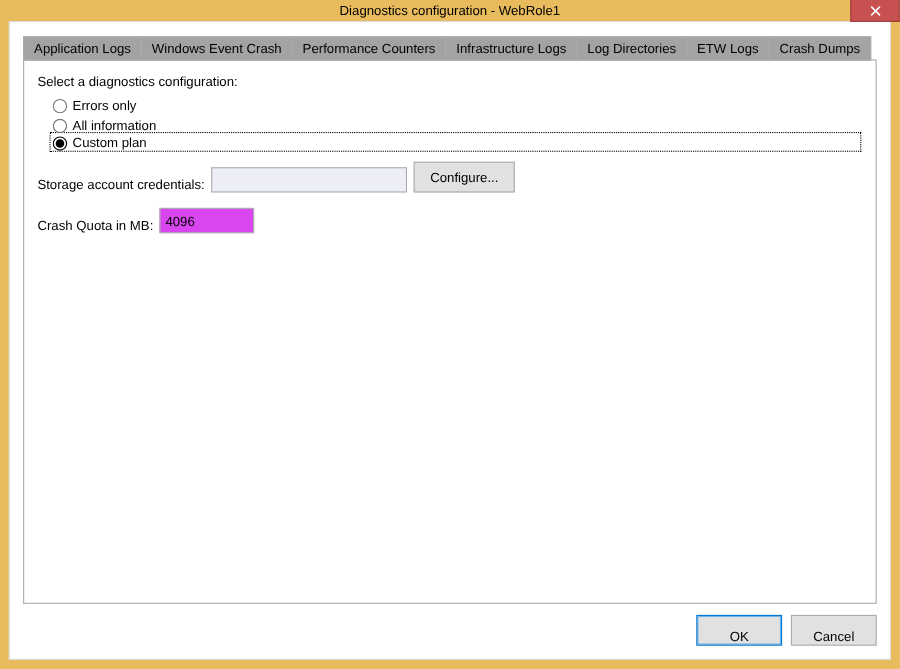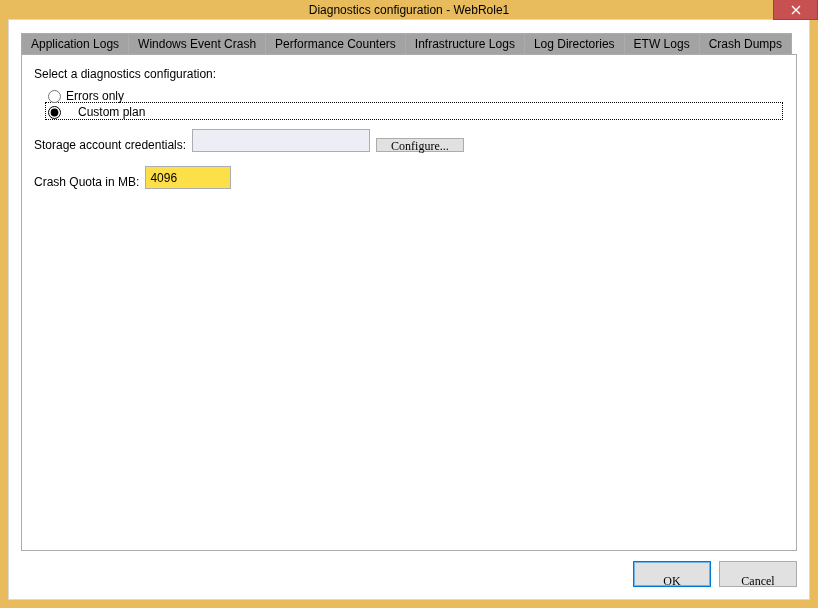--- a/index.html
+++ b/index.html
@@ -103,21 +103,20 @@
       padding: 0 2px;
     }
     .radio-row input[type=radio] {
       margin-right: 5px;
       accent-color: #000;
     }
     .radio-row.focused {
       border: 1px dotted #000;
       margin: -1px;
       width: calc(100% - 0px);
-      gap: 12px;
     }
     .form-row {
       display: flex;
       align-items: flex-end;
       margin-bottom: 14px;
       gap: 6px;
     }
     .form-label {
       font-size: 12px;
     }
@@ -127,29 +126,29 @@
       padding: 0 4px;
       font-size: 12px;
       font-family: inherit;
     }
     .text-input.readonly {
       background: #ecedf5;
       width: 178px;
     }
     .text-input.small {
       width: 86px;
-      background: #fde047;
+      background: #d946ef;
     }
     .btn {
-      height: 14px;
+      height: 28px;
       padding: 0 14px;
       border: 1px solid #acacac;
       background: #e1e1e1;
       font-size: 12px;
-      font-family: Liberation Serif, serif;
+      font-family: Liberation Sans, sans-serif;
       cursor: pointer;
     }
     .footer {
       display: flex;
       justify-content: flex-end;
       gap: 8px;
       padding-top: 10px;
     }
     .footer .btn {
       width: 78px;
@@ -184,20 +183,24 @@
       <div class="tab">Crash Dumps</div>
     </div>
 
     <div class="tab-panel">
       <div class="section-label">Select a diagnostics configuration:</div>
       <div class="radio-group">
         <label class="radio-row">
           <input type="radio" name="cfg" style="">
           <span>Errors only</span>
         </label>
+        <label class="radio-row">
+          <input type="radio" name="cfg" style="">
+          <span>All information</span>
+        </label>
         <label class="radio-row focused">
           <input type="radio" name="cfg" checked="" style="">
           <span>Custom plan</span>
         </label>
       </div>
 
       <div class="form-row">
         <span class="form-label">Storage account credentials:</span>
         <input class="text-input readonly" readonly="" value="" style="">
         <button class="btn">Configure...</button>

